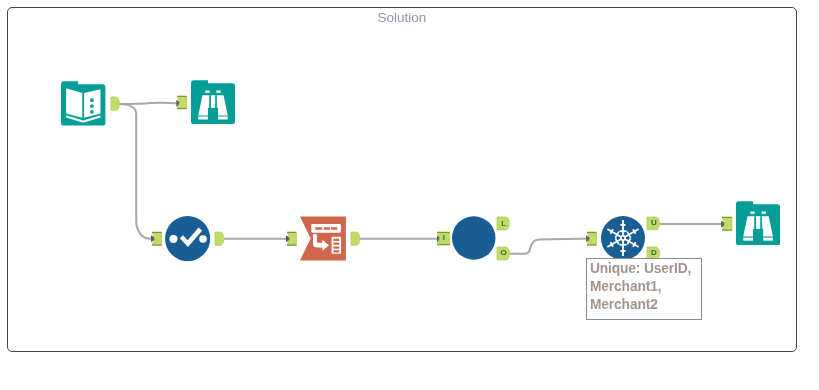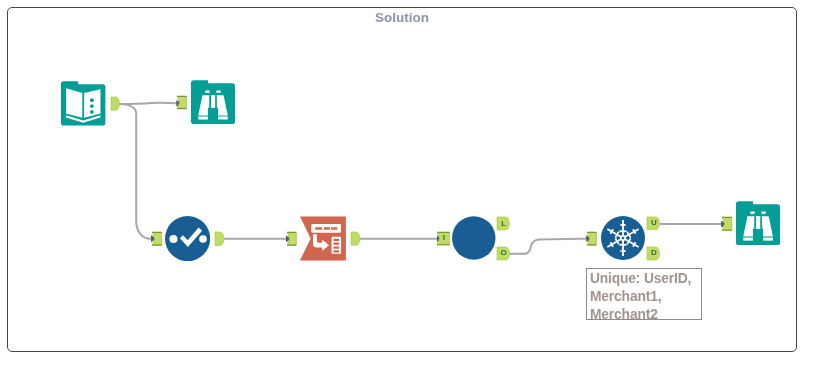--- a/index.html
+++ b/index.html
@@ -14,21 +14,21 @@
 .anchor-label{position:absolute;left:0;top:0;width:100%;height:100%;display:flex;align-items:center;justify-content:center;font-size:8px;font-weight:bold;color:#2f6b3e;line-height:1;padding-left:0.5px;padding-bottom:0.5px;box-sizing:border-box;}
 #annotation{position:absolute;left:586px;top:271px;width:116px;height:62px;box-sizing:border-box;border:1px solid #8b8b8b;background:#fff;}
 #annotation .atext{position:absolute;left:3px;top:0.5px;font-size:13.8px;font-weight:bold;color:#a1958e;line-height:18.1px;white-space:pre-line;letter-spacing:-0.15px;}
 #connections{position:absolute;left:0;top:0;pointer-events:none;}
 </style>
 </head>
 <body>
 
 <div id="wrap">
   <div id="canvas-frame" style="left: 7px; top: 7px; width: 790px; height: 345px; border-color: rgb(69, 69, 69); background: rgb(255, 255, 255);"></div>
-  <div id="workflow-title" style="color: rgb(140, 150, 168); font-weight: bold;">Solution</div>
+  <div id="workflow-title" style="color: rgb(140, 150, 168);">Solution</div>
 
   <svg id="connections" width="819" height="390">
       <defs>
         <marker id="arrowhead" markerWidth="3.2" markerHeight="3.4" refX="3.1" refY="1.7" orient="auto" markerUnits="strokeWidth">
           <path d="M0,0 L3.1,1.7 L0,3.4 Z" fill="#5c5c5c"></path>
         </marker>
       </defs>
       <path d="M119.1,104.0 C132,104.0 142,103.8 151.5,103.0 C161,102.2 172,103.3 182.6,103.3" fill="none" stroke="#a8a8a8" stroke-width="2" marker-end="url(#arrowhead)"></path>
       <path d="M119.1,103.9 C126.0,103.9 136.2,105.6 136.2,114.0 L136.2,221.0 C136.2,230.4 141.5,238.7 150.0,238.7 L157.2,238.7" fill="none" stroke="#a8a8a8" stroke-width="2" marker-end="url(#arrowhead)"></path>
       <path d="M224.1,238.8 L292.2,238.8" fill="none" stroke="#a8a8a8" stroke-width="2" marker-end="url(#arrowhead)"></path>
@@ -240,18 +240,18 @@
         <div class="anchor-label" style="color: rgb(47, 107, 62);">D</div>
       </div>
       <div class="anchor" style="left: 721.8px; top: 217.1px; width: 9.9px; height: 13.5px;">
         <svg width="9.9" height="13.5" viewBox="0 0 9.9 13.5">
           <path d="M0.2,0 L9.9,0 L9.9,13.5 L0.2,13.5 L2.6,6.75 Z" fill="#c0dc66" stroke="#a9cc4e" stroke-width="0.8"></path>
           <path d="M0.2,0.45 L9.9,0.45 M0.2,13.05 L9.9,13.05" stroke="#6d8a3a" stroke-width="0.9" fill="none"></path>
         </svg>
       </div>
     </div>
 
-  <div id="annotation" style="left: 586px; top: 268px; width: 116px; height: 52px; border-color: rgb(139, 139, 139);">
+  <div id="annotation" style="left: 586px; top: 258px; width: 116px; height: 62px; border-color: rgb(139, 139, 139);">
     <div class="atext" style="color: rgb(161, 149, 142);">Unique: UserID,
 Merchant1,
 Merchant2</div>
   </div>
 </div>
 
 </body></html>

